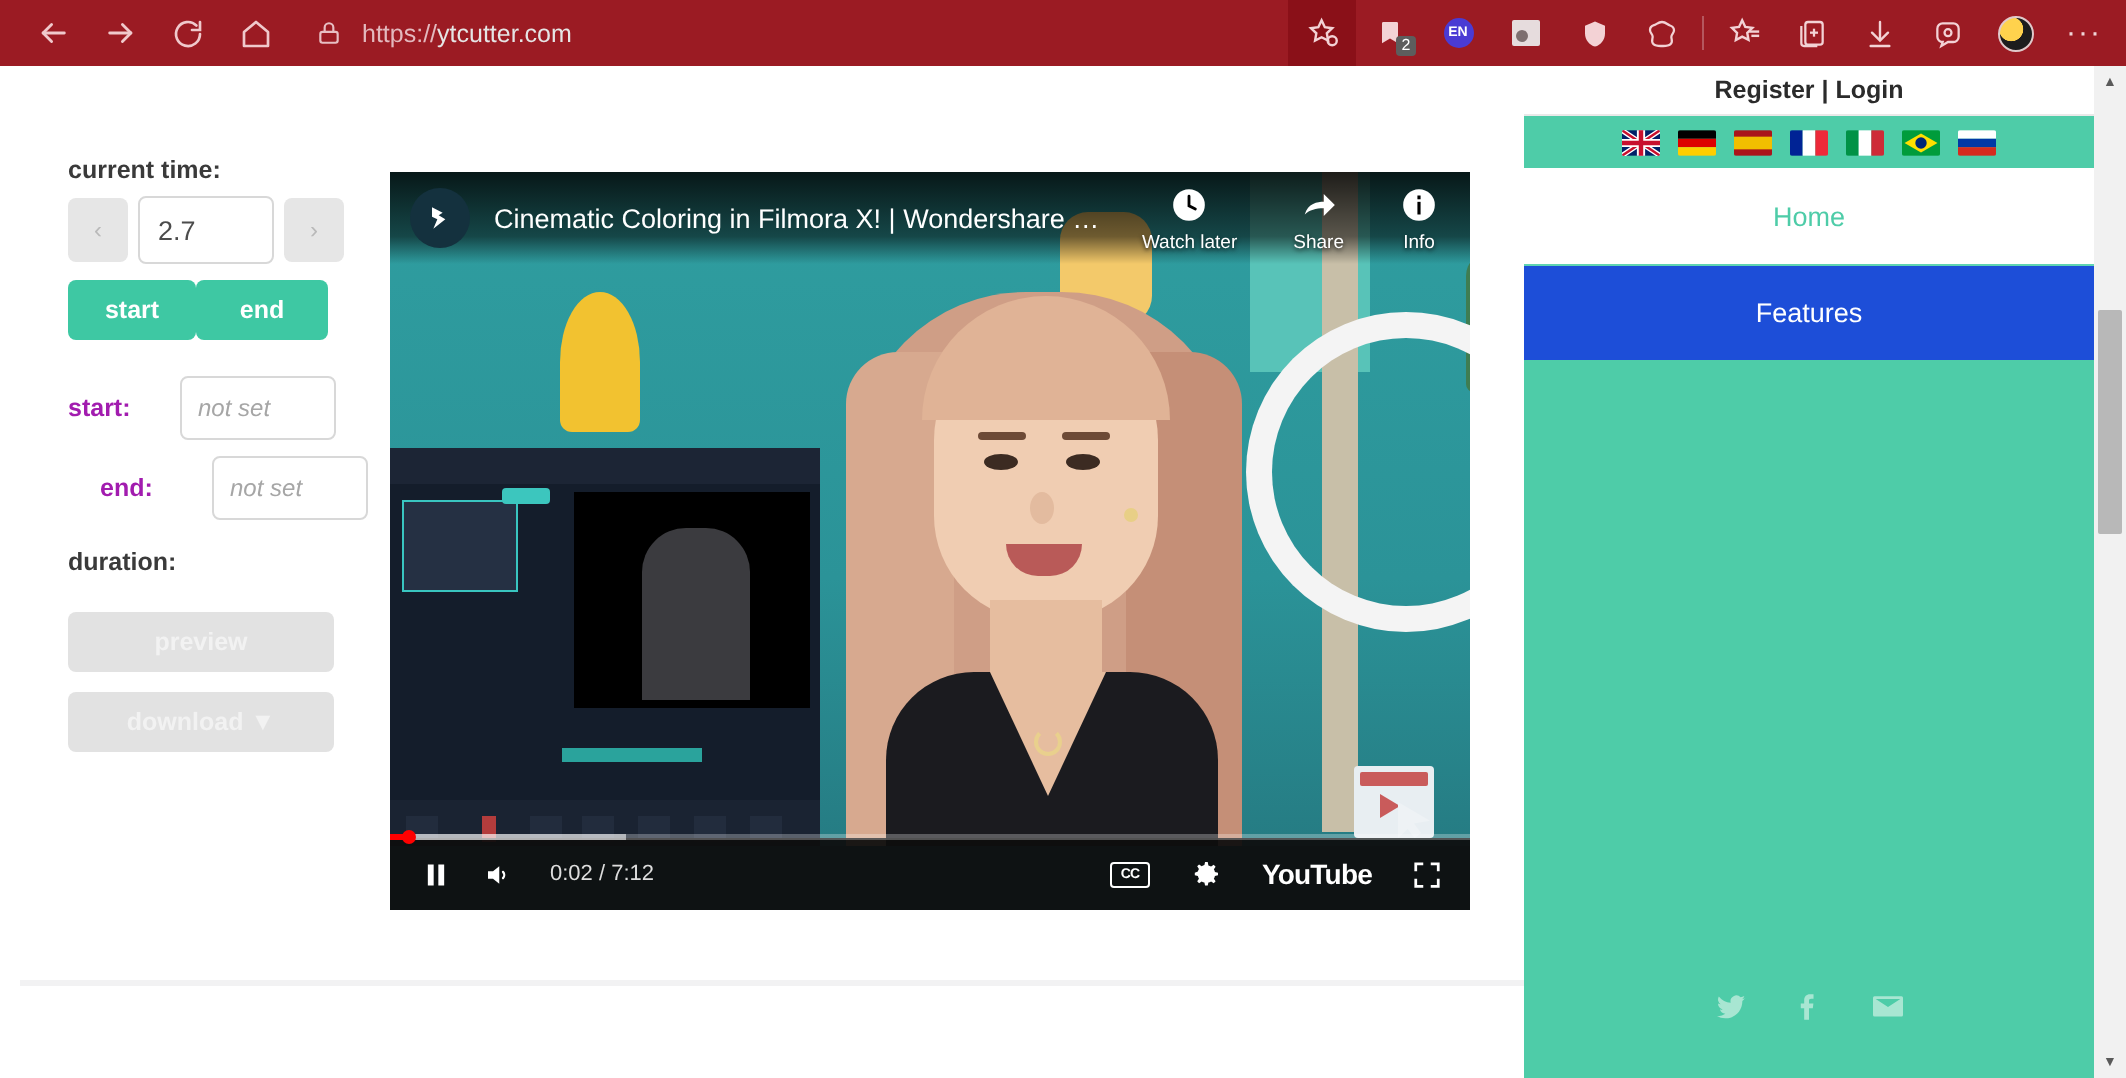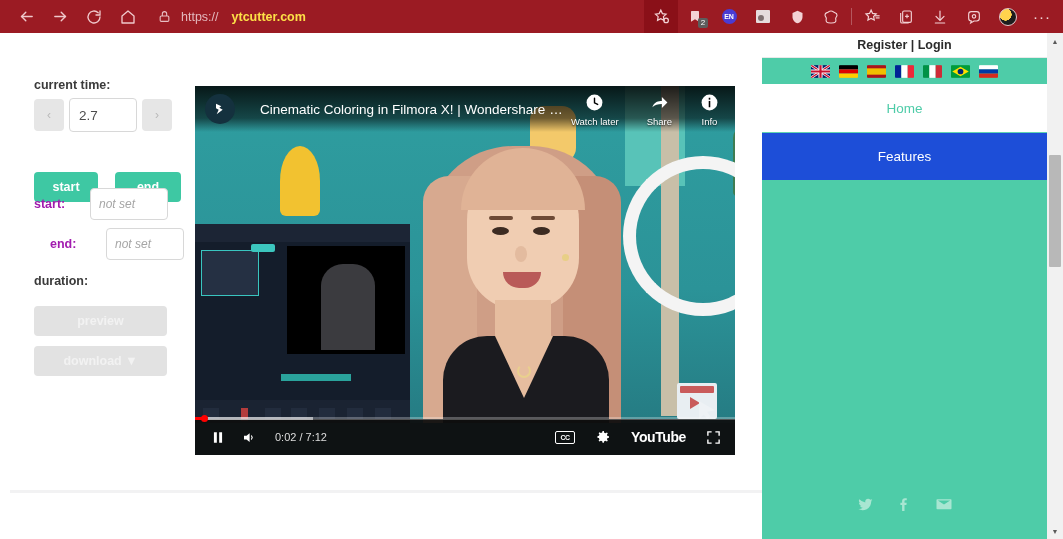--- a/index.html
+++ b/index.html
@@ -26,21 +26,21 @@
   .nav-btn svg { display: block; }
 
   .url-zone {
     display: flex; align-items: center;
     margin-left: 14px;
     height: 26px;
     flex: 0 0 auto;
   }
   .lock-icon { margin-right: 10px; color: #e8bfc3; display:flex; }
   .url-text { font-size: 12.5px; color: #e3b9be; white-space: nowrap; }
-  .url-text b { color: #fde047; font-weight: 700; margin-left: 13px; }
+  .url-text b { color: #e5e5e5; font-weight: 400; }
 
   .toolbar-right {
     position: absolute; right: 4px; top: 0;
     height: 33px;
     display: flex; align-items: center; gap: 0px;
   }
   .tb-icon {
     width: 34px; height: 33px;
     display: flex; align-items: center; justify-content: center;
     position: relative;
@@ -90,21 +90,21 @@
     display: flex; align-items: center; justify-content: center;
   }
   .time-input {
     width: 68px; height: 34px;
     border: 1px solid #d8d8d8; border-radius: 4px;
     background: #fff; font-size: 13.5px; color: #4c4c4c;
     padding: 0 9px;
     font-family: "Liberation Sans", sans-serif;
   }
 
-  .se-row { position: absolute; left: 0; top: 62px; display: flex; gap: 17px; margin-top: 32px; }
+  .se-row { position: absolute; left: 0; top: 62px; display: flex; gap: 0; }
   .teal-btn {
     width: 64px; height: 30px;
     background: #3ec8a3; border-radius: 4px; border: none;
     color: #fff; font-size: 12.5px; font-weight: 700;
     display: flex; align-items: center; justify-content: center;
     font-family: "Liberation Sans", sans-serif;
   }
   .teal-btn.end { width: 66px; }
 
   .row2 { position: absolute; left: 0; top: 110px; display: flex; align-items: center; }
@@ -185,21 +185,21 @@
   .person-vneck { position: absolute; left: 300px; top: 250px; width: 58px; height: 62px; background: #e6bd9f; clip-path: polygon(0 0, 100% 0, 50% 100%); }
   .person-necklace { position: absolute; left: 322px; top: 278px; width: 14px; height: 14px; border: 2px solid #e9d08d; border-radius: 50%; border-top-color: transparent; }
   .person-earring { position: absolute; left: 367px; top: 168px; width: 7px; height: 7px; background: #e8cf86; border-radius: 50%; }
 
   .vid-floor { position: absolute; left: 0; bottom: 0; width: 540px; height: 32px; background: #1a5e63; }
 
   
   .title-bar {
     position: absolute; left: 0; top: 0; width: 540px; height: 46px;
     background: linear-gradient(180deg, rgba(0,0,0,0.85) 0%, rgba(0,0,0,0.55) 70%, rgba(0,0,0,0) 100%);
-    display: flex; align-items: center; gap: 13px;
+    display: flex; align-items: center;
   }
   .ch-avatar {
     width: 30px; height: 30px; border-radius: 50%;
     background: #14313e; margin-left: 10px;
     display: flex; align-items: center; justify-content: center;
     flex: 0 0 auto;
   }
   .vid-title {
     margin-left: 12px; color: #fff;
     font-size: 13.5px; white-space: nowrap;

